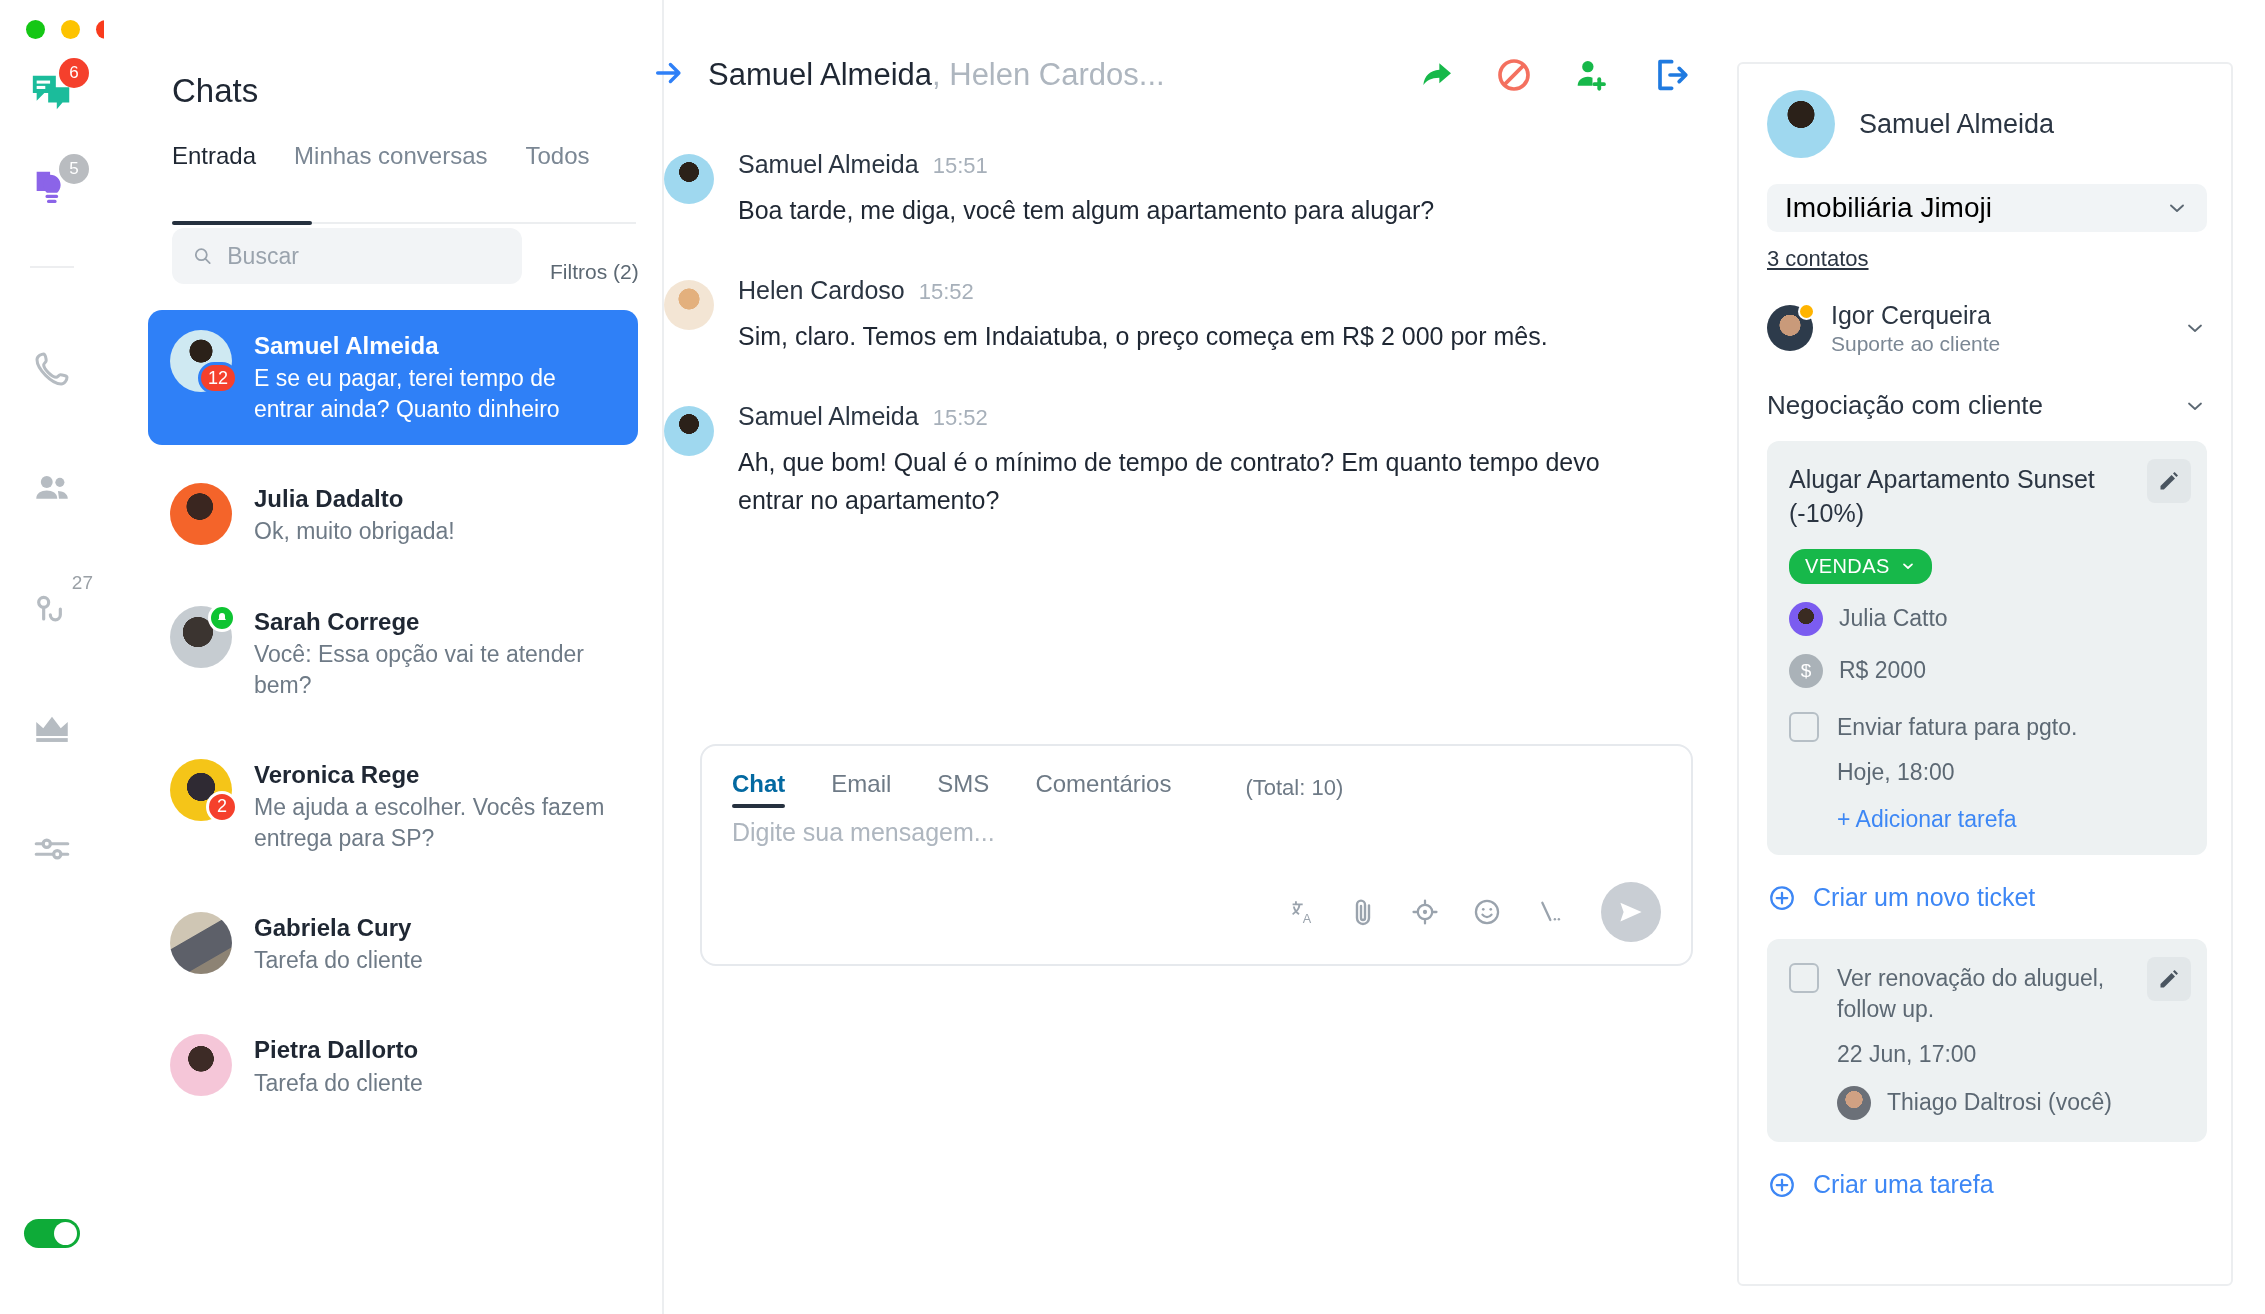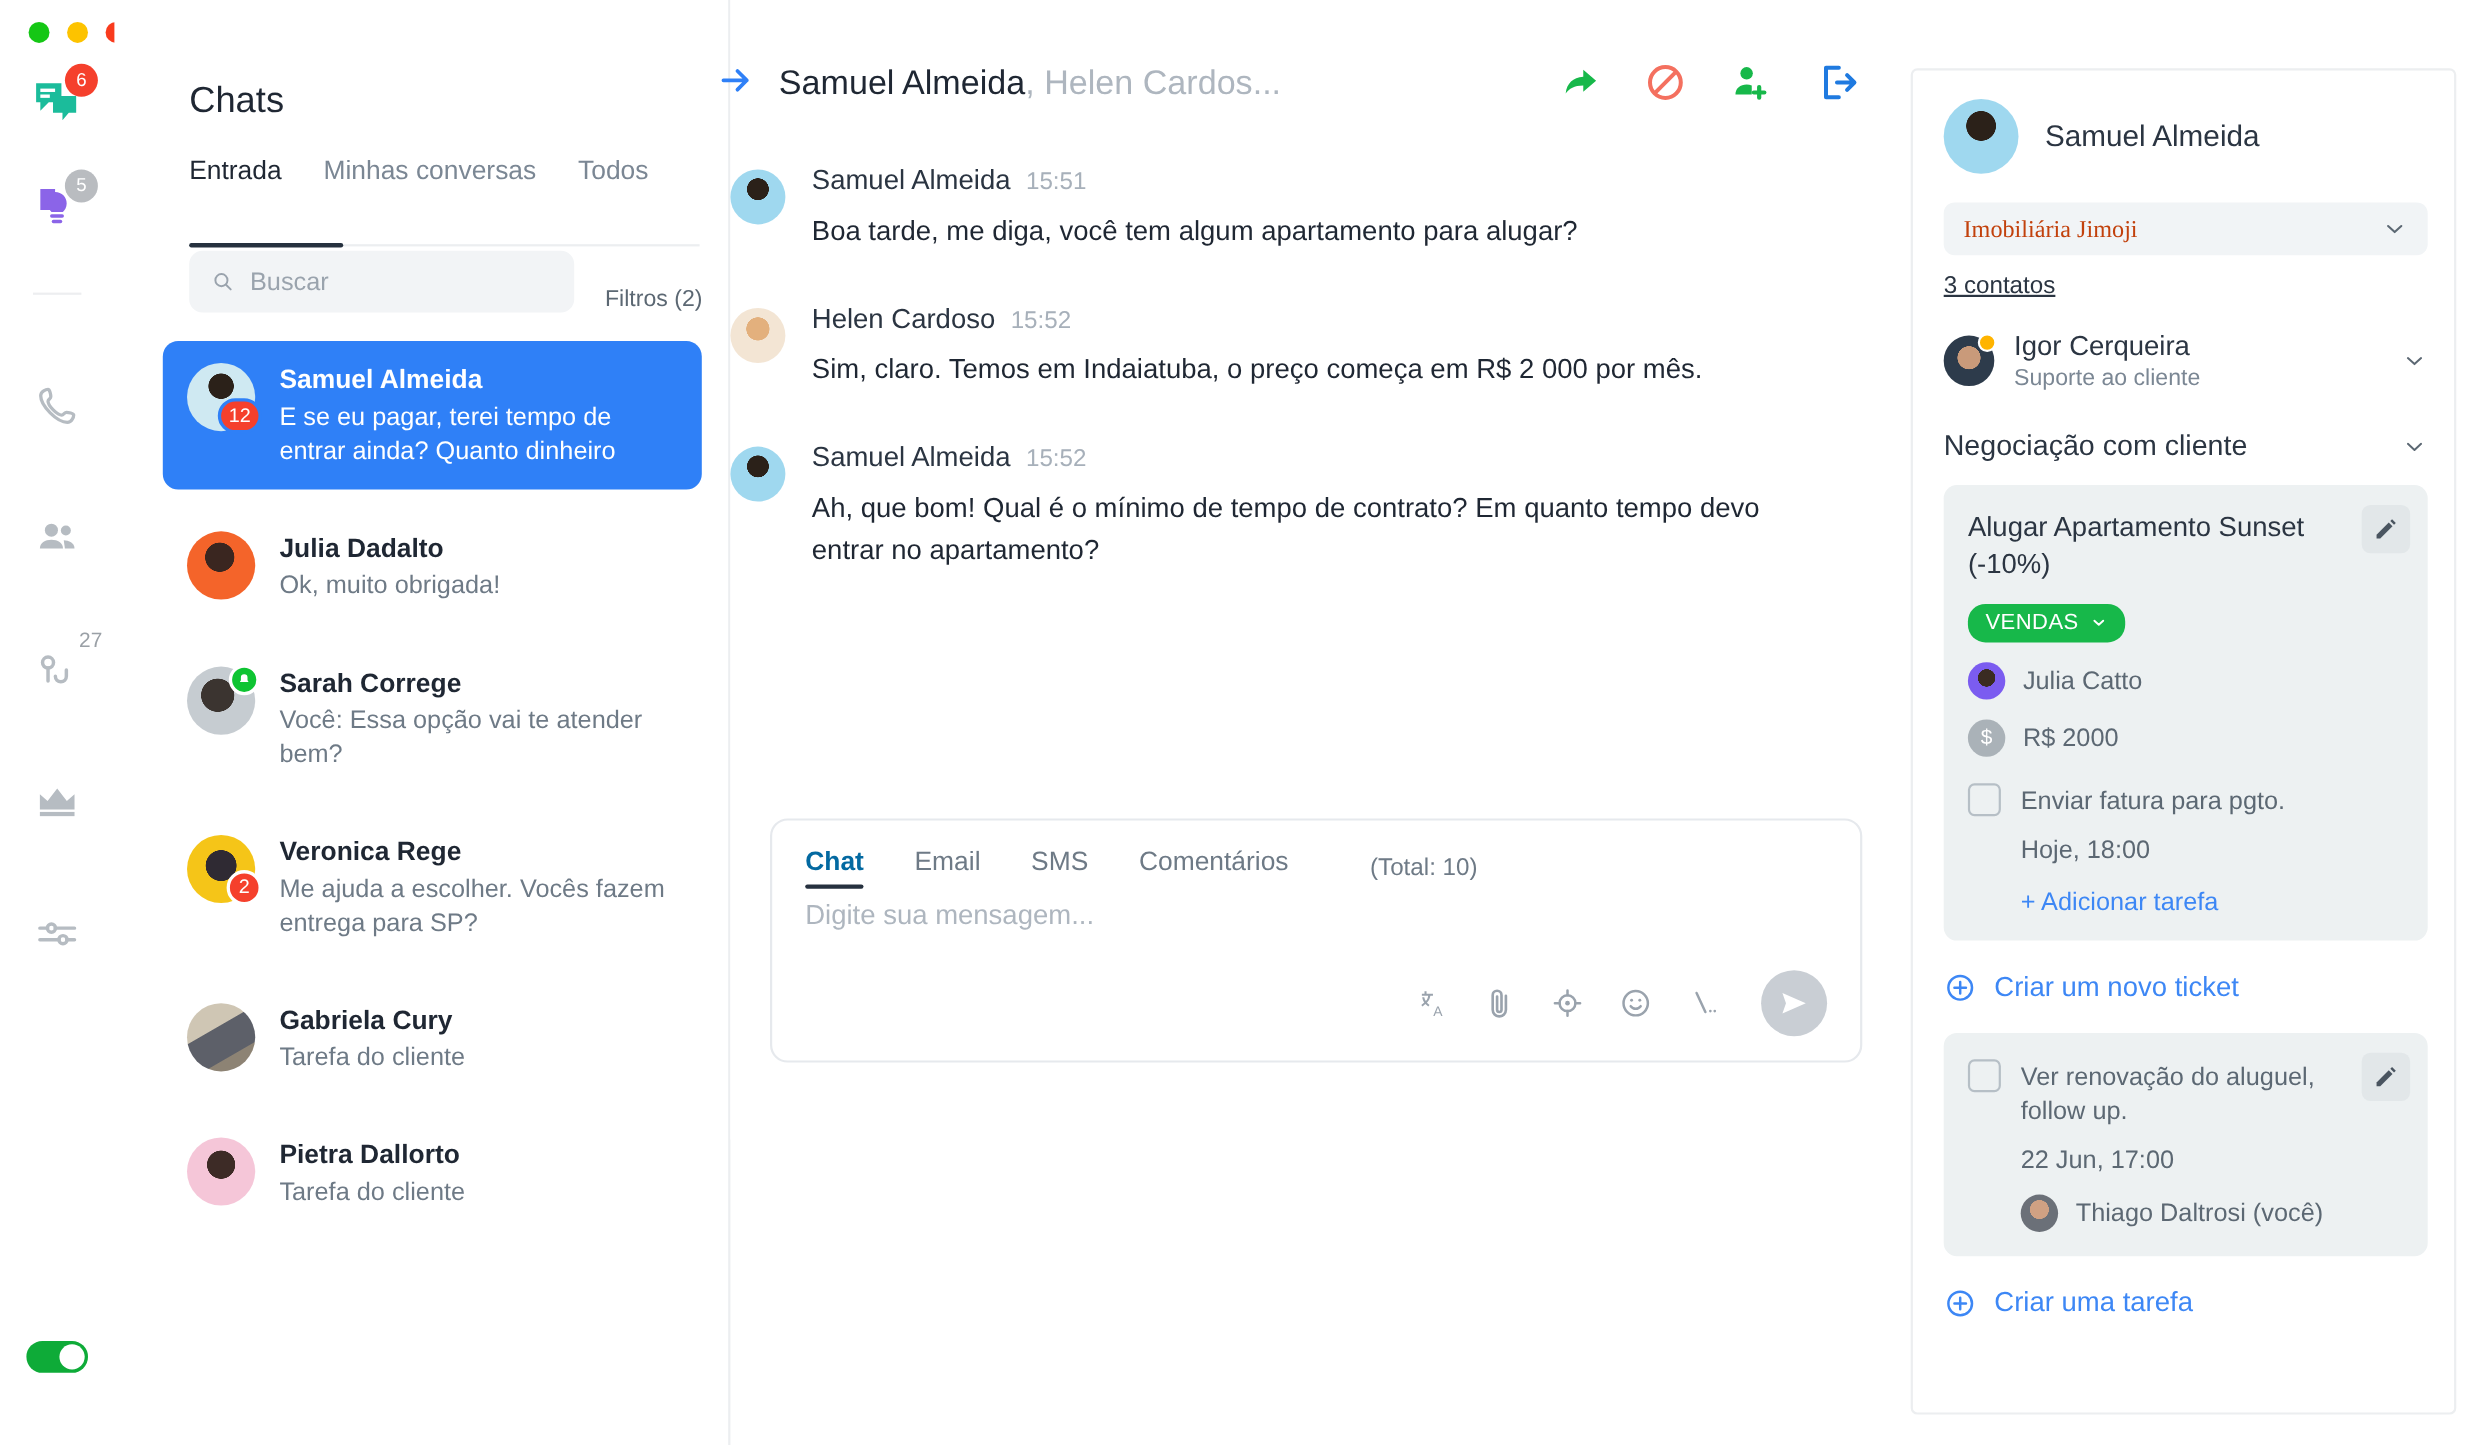--- a/index.html
+++ b/index.html
@@ -152,21 +152,21 @@
     border: 2px solid #eceef0; border-radius: 6px; background: #fff;
     padding: 26px 24px 0 28px; overflow: hidden;
   }
   .rp-head { display: flex; align-items: center; gap: 24px; }
   .rp-av { width: 68px; height: 68px; border-radius: 50%; background-size: cover; background-position: center; }
   .rp-name { font-size: 27px; color: #2b3542; }
   .rp-select {
     margin-top: 26px; height: 48px; border-radius: 10px; background: #f1f4f6;
     display: flex; align-items: center; padding: 0 18px; cursor: pointer;
   }
-  .rp-select span { font-size: 22px; color: #c2410c; font-family: Liberation Serif, serif; }
+  .rp-select span { font-size: 28px; color: #000000; }
   .rp-contacts { margin-top: 14px; font-size: 22px; color: #2b3542;
     text-decoration: underline; cursor: pointer; display: inline-block; }
   .rp-agent { display: flex; align-items: center; gap: 18px; margin-top: 28px; cursor: pointer; }
   .rp-agent-av { position: relative; width: 46px; height: 46px; flex: 0 0 auto; }
   .rp-agent-av .img { width: 46px; height: 46px; border-radius: 50%; background-size: cover; background-position: center; }
   .rp-agent-av .status { position: absolute; right: -2px; top: -2px; width: 17px; height: 17px;
     border-radius: 50%; background: #ffb400; border: 2px solid #fff; }
   .rp-agent-name { font-size: 25px; color: #2b3542; line-height: 1.2; }
   .rp-agent-role { font-size: 21px; color: #7b8794; margin-top: 2px; }
   .rp-section { display: flex; align-items: center; margin-top: 34px; cursor: pointer; }

